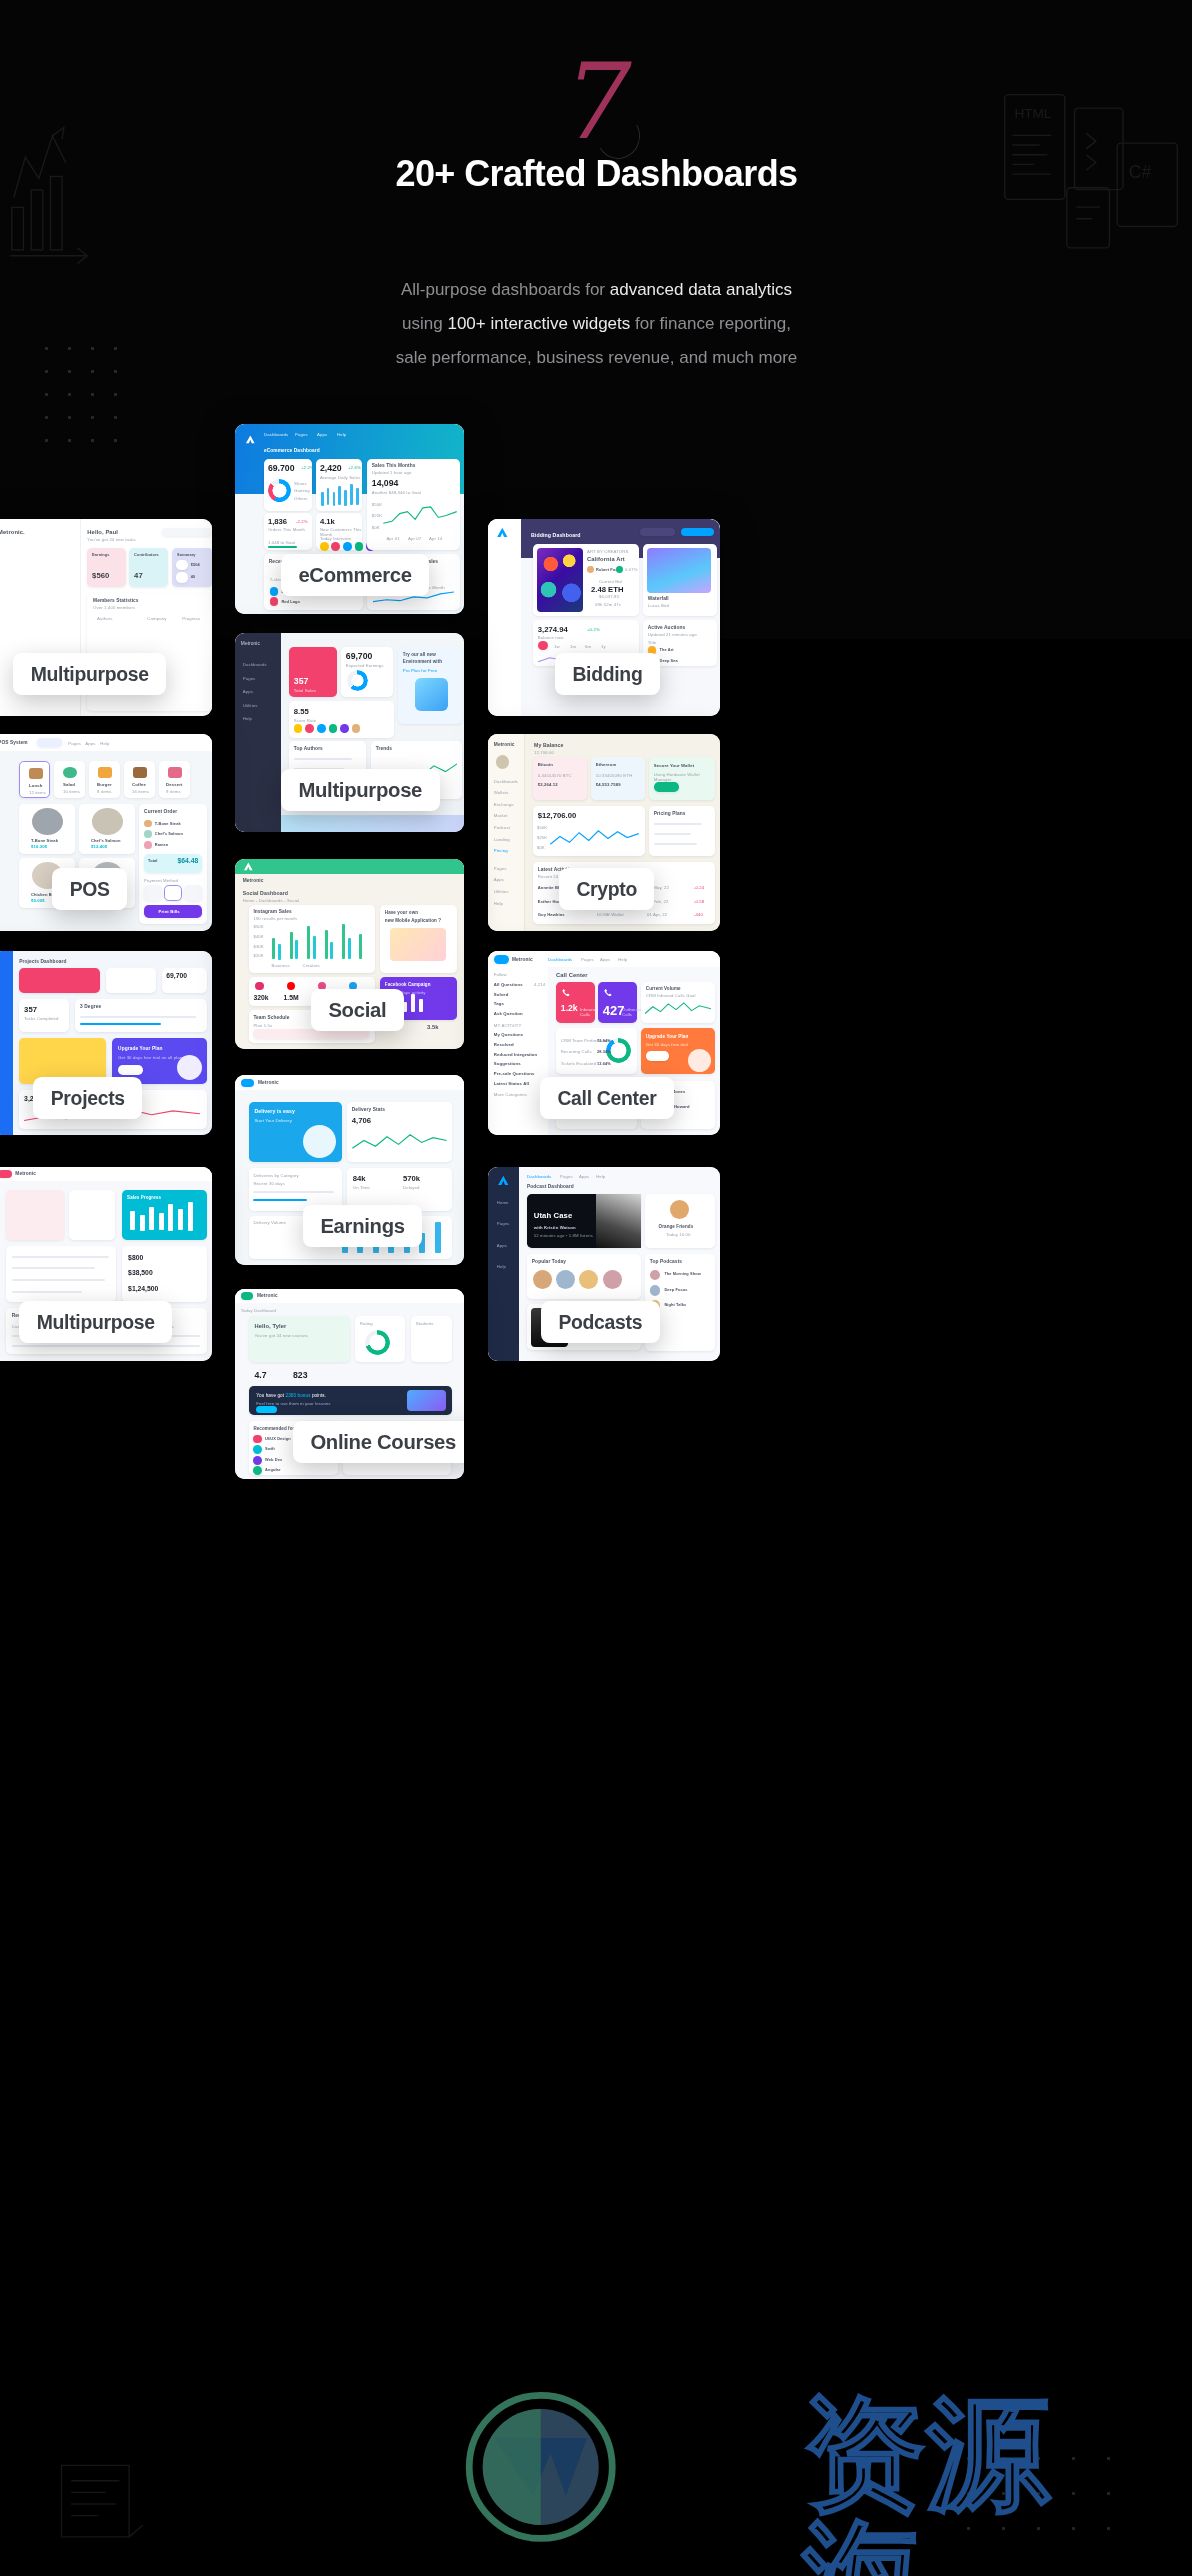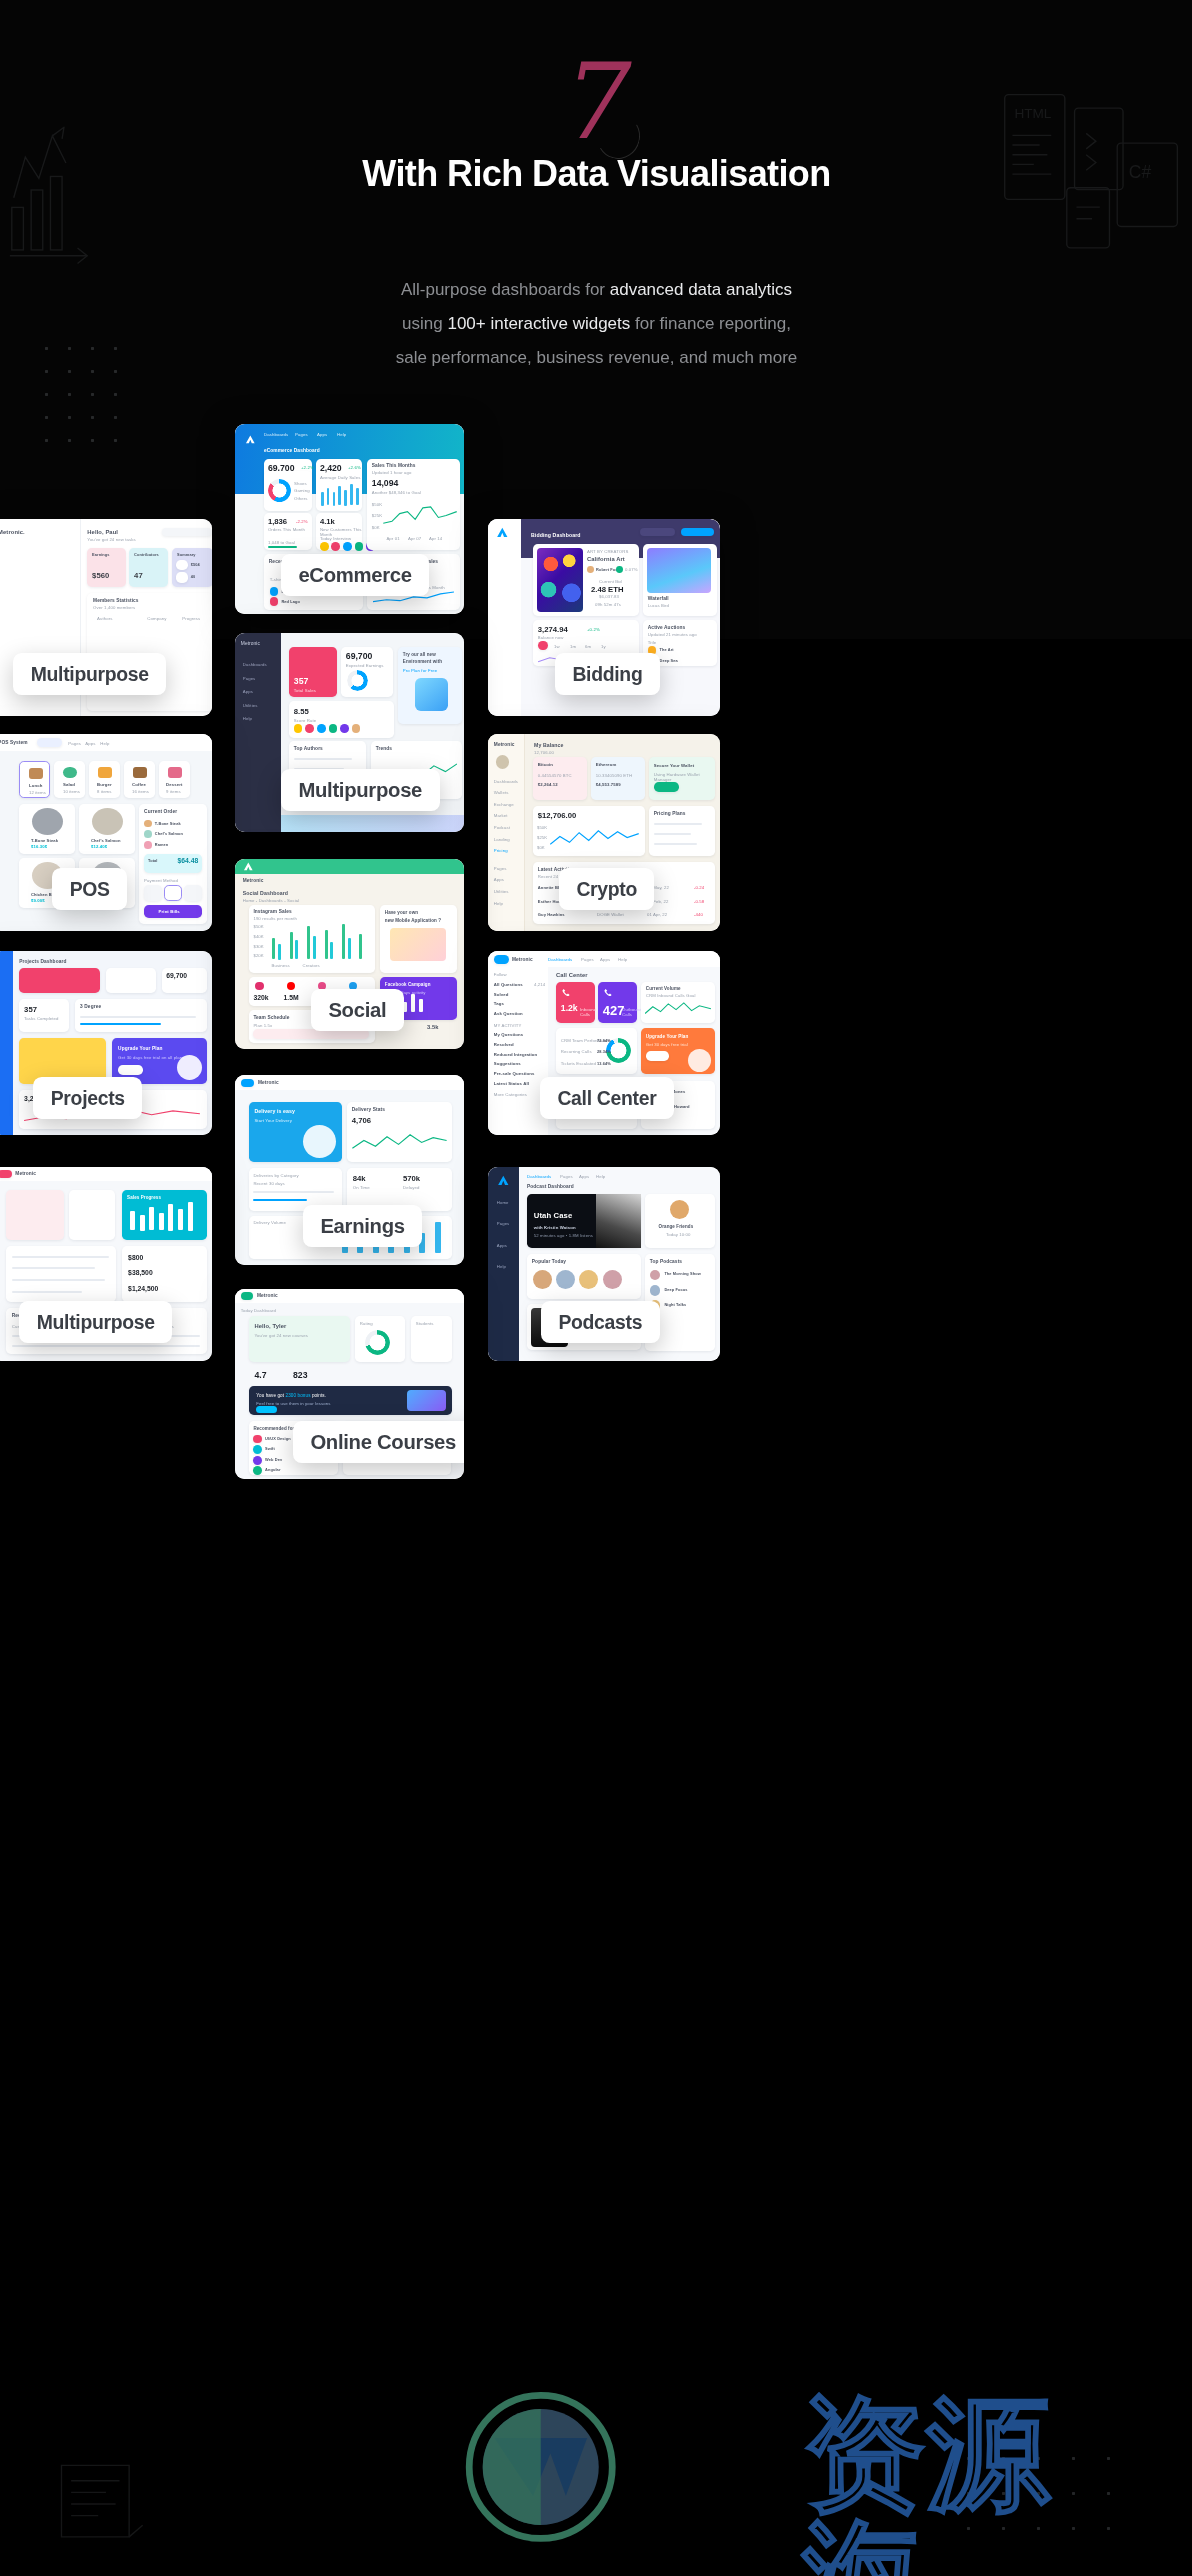--- a/index.html
+++ b/index.html
@@ -125,21 +125,21 @@
         <text x="138" y="100" fill="#2b2d2f" stroke="none" font-size="18" font-family="Liberation Sans, sans-serif">C#</text>
         <rect x="74" y="110" width="44" height="62" rx="4"></rect>
         <path d="M84 130h24M84 142h16"></path>
       </svg>
     </div>
 
     <div class="seven">7</div>
     <div class="seven-arc"></div>
 
     <div class="title">
-      <span class="ln">With Rich Data Visualisation</span>
+      <span class="ln">20+ Crafted Dashboards</span>
     </div>
 
     <svg class="brush" viewBox="0 0 272 17" preserveAspectRatio="none">
       <defs>
         <linearGradient id="bg1" x1="0" y1="0" x2="1" y2="0">
           <stop offset="0%" stop-color="#10c99a"></stop>
             <stop offset="100%" stop-color="#1f9bdd"></stop>
         </linearGradient>
       </defs>
       <path d="M2 11 C40 3, 78 14, 120 7 C160 1, 208 12, 270 4 L268 13 C206 19, 160 9, 121 15 C80 21, 40 12, 3 16 Z" fill="url(#bg1)"></path>

